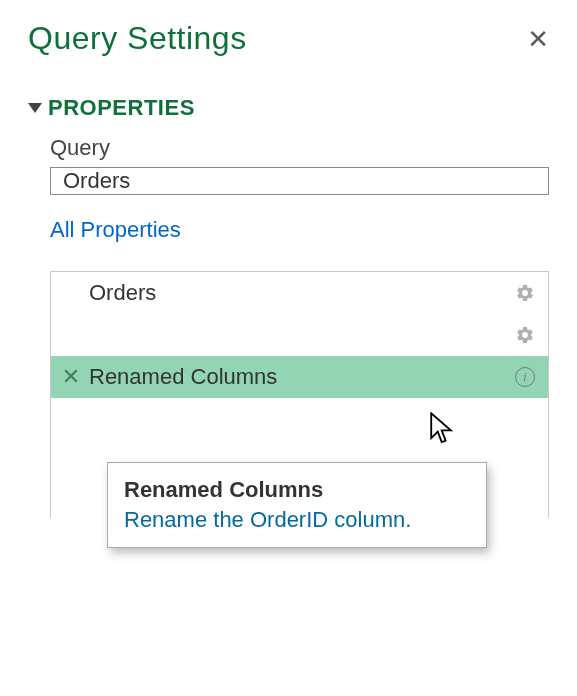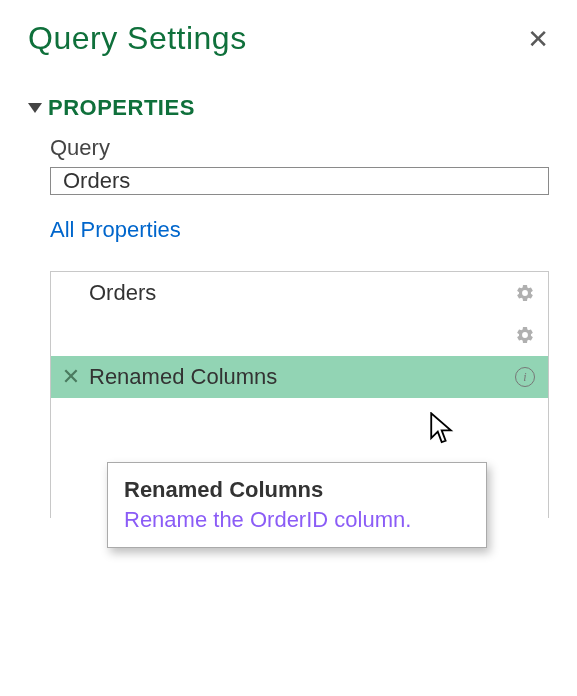--- a/index.html
+++ b/index.html
@@ -139,21 +139,21 @@
       padding: 14px 16px;
     }
     .tooltip-title {
       font-size: 22px;
       font-weight: 700;
       color: #333;
       margin-bottom: 4px;
     }
     .tooltip-desc {
       font-size: 22px;
-      color: #8b5cf6;
+      color: #0369a1;
     }
     .cursor {
       position: absolute;
       left: 378px;
       top: 140px;
       pointer-events: none;
     }
   </style>
 </head>
 <body>

